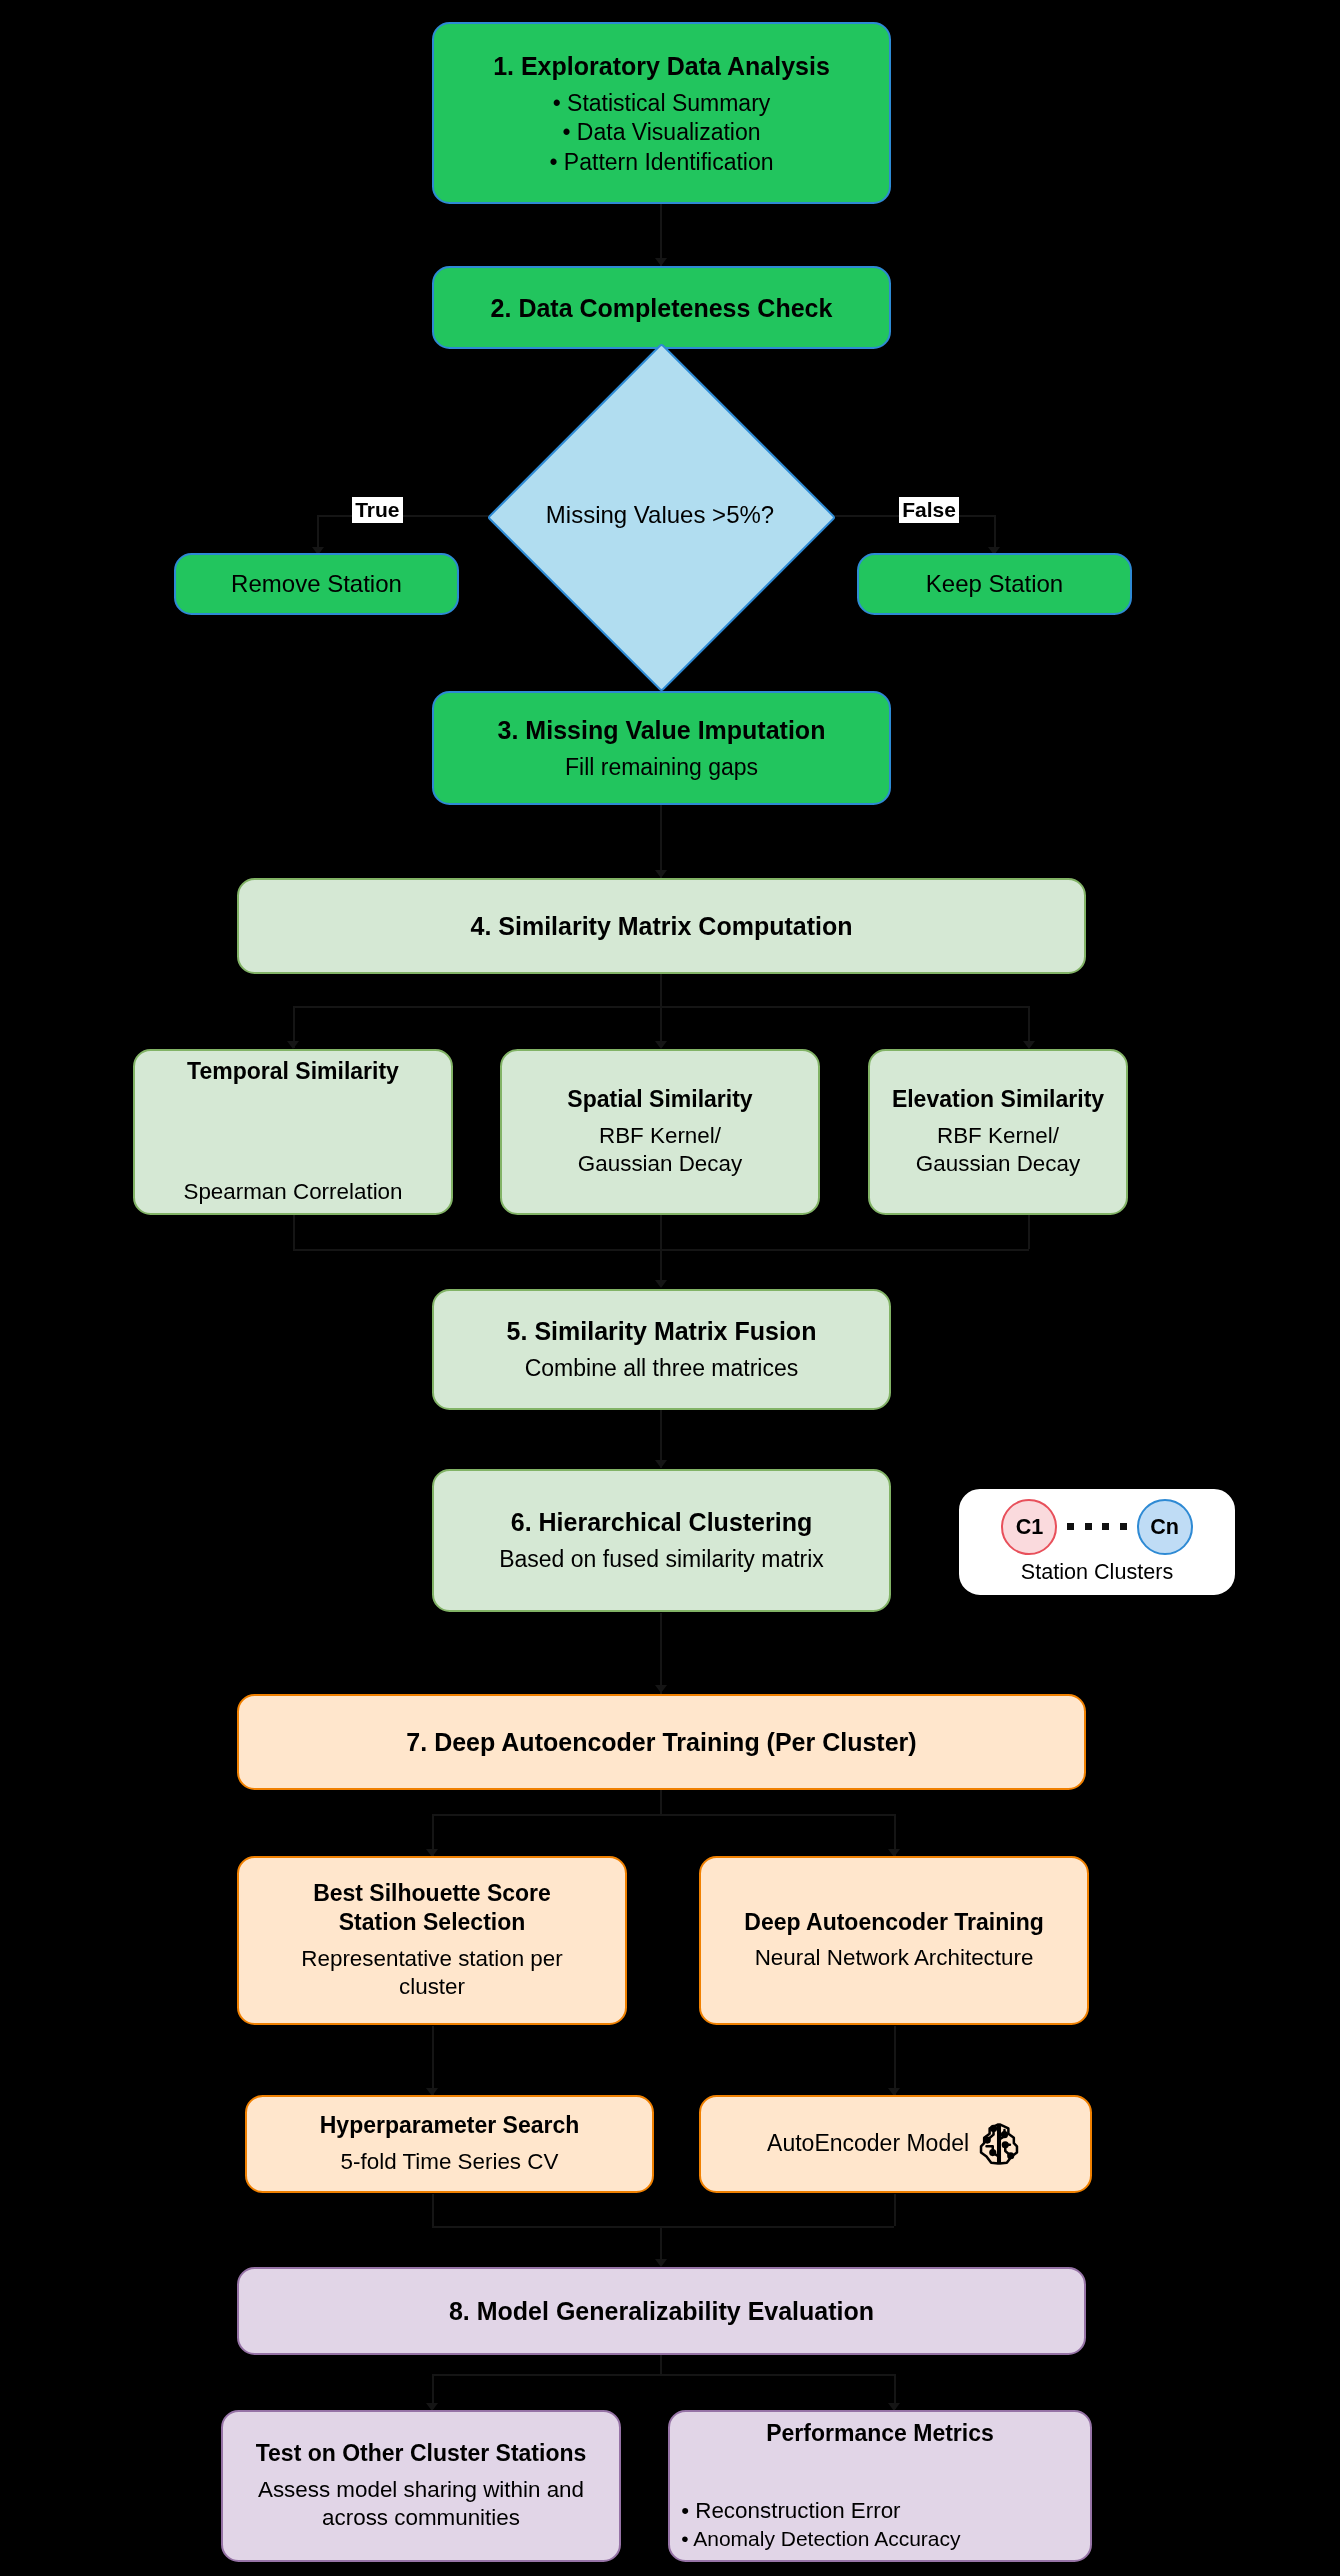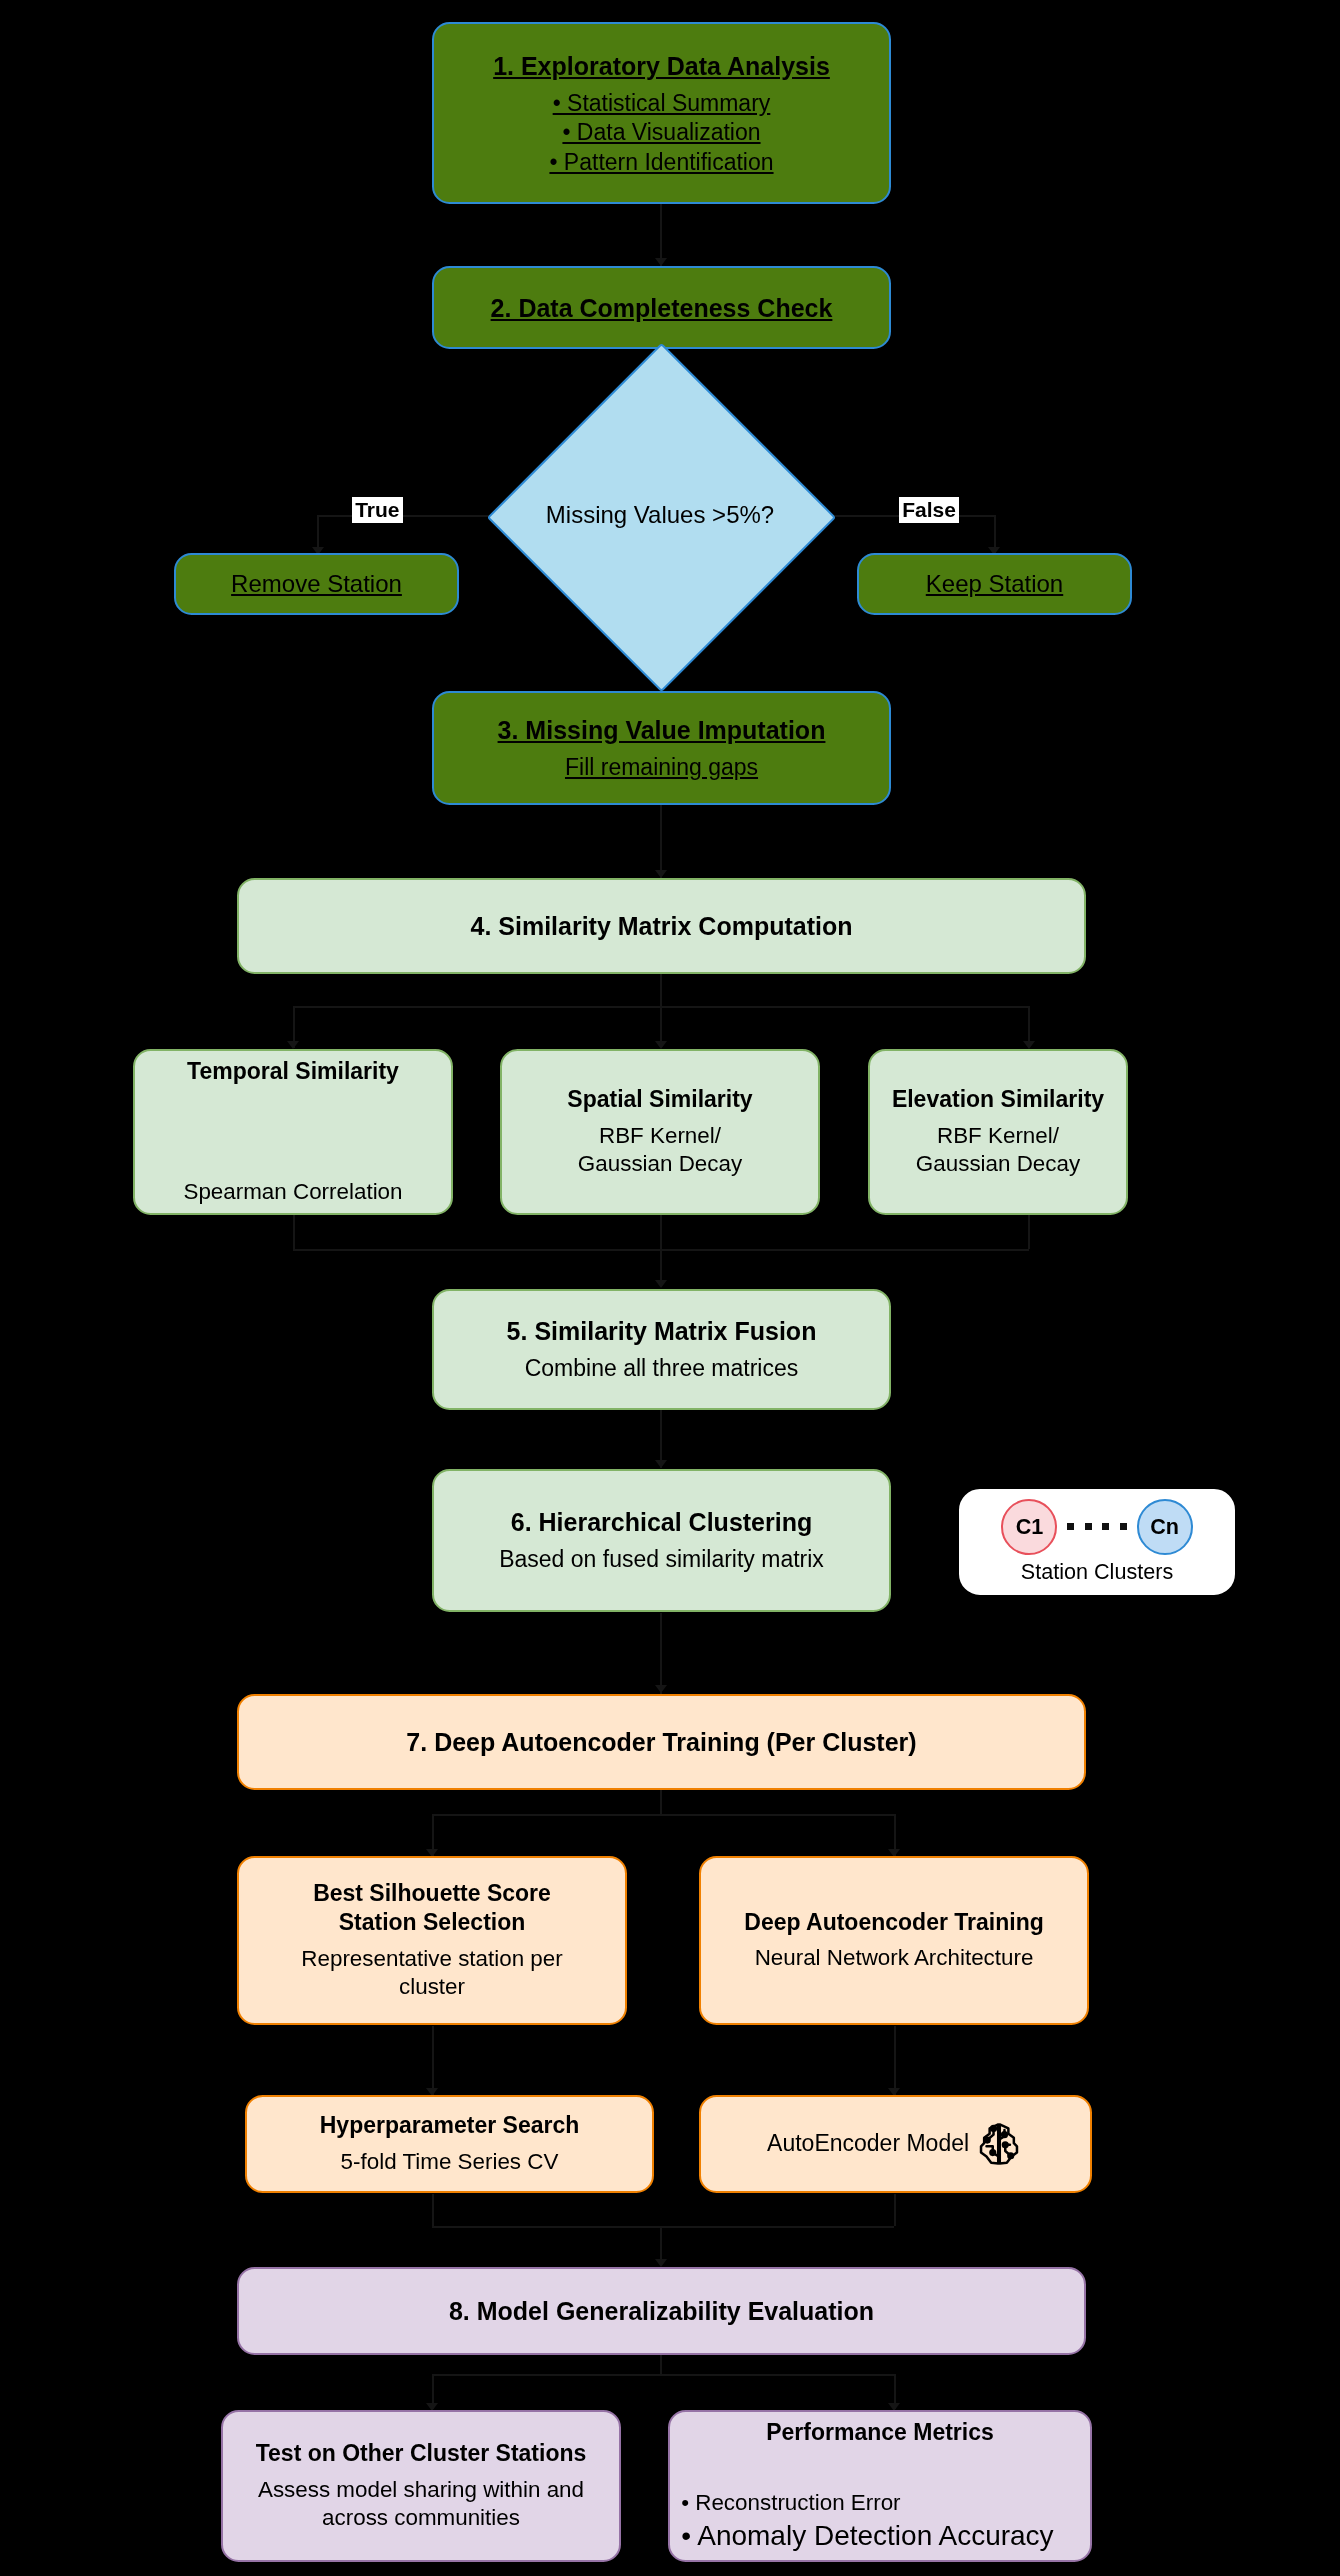--- a/index.html
+++ b/index.html
@@ -14,21 +14,21 @@
   .node{
     position:absolute;box-sizing:border-box;
     display:flex;flex-direction:column;align-items:center;justify-content:center;
     text-align:center;border-radius:17.6px;border-width:2.4px;border-style:solid;
     color:#000;line-height:1.28;padding:6.4px 11.2px;
   }
   .node .ttl{font-weight:bold;}
   .node .sub{font-weight:normal;}
   .gapline{display:block;height:.55em;}
 
-  .blue  {background:#4d7c0f;border-color:#2e8ad4;text-decoration:underline;}
+  .blue  {background:#22c55e;border-color:#2e8ad4;}
   .green {background:#d5e8d4;border-color:#82b366;}
   .orange{background:#ffe6cc;border-color:#f08000;}
   .purple{background:#e1d5e7;border-color:#9673a6;}
   .white {background:#ffffff;border-color:#ffffff;border-radius:21px;}
 
   
   .diamond-wrap{position:absolute;}
   .diamond{
     position:absolute;inset:0;
     background:#b1ddf0;border:2.4px solid #2e8ad4;
@@ -280,17 +280,17 @@
     <div class="ttl" style="font-size:23px;">Test on Other Cluster Stations</div>
     <span class="gapline"></span>
     <div class="sub" style="font-size:22.4px;">Assess model sharing within and</div>
     <div class="sub" style="font-size:22.4px;">across communities</div>
   </div>
 
   <div class="node purple" style="left:668px;top:2410px;width:424px;height:152px;align-items:flex-start;">
     <div class="ttl" style="font-size:23px;width:100%;text-align:center;">Performance Metrics</div>
     <span class="gapline"></span>
     <div class="sub" style="font-size:22.4px;text-align:left;margin-top:41px;">• Reconstruction Error</div>
-    <div class="sub" style="font-size:28px;text-align:left;">• Anomaly Detection Accuracy</div>
+    <div class="sub" style="font-size:21px;text-align:left;">• Anomaly Detection Accuracy</div>
   </div>
 
 </div>
 
 
 </body></html>

